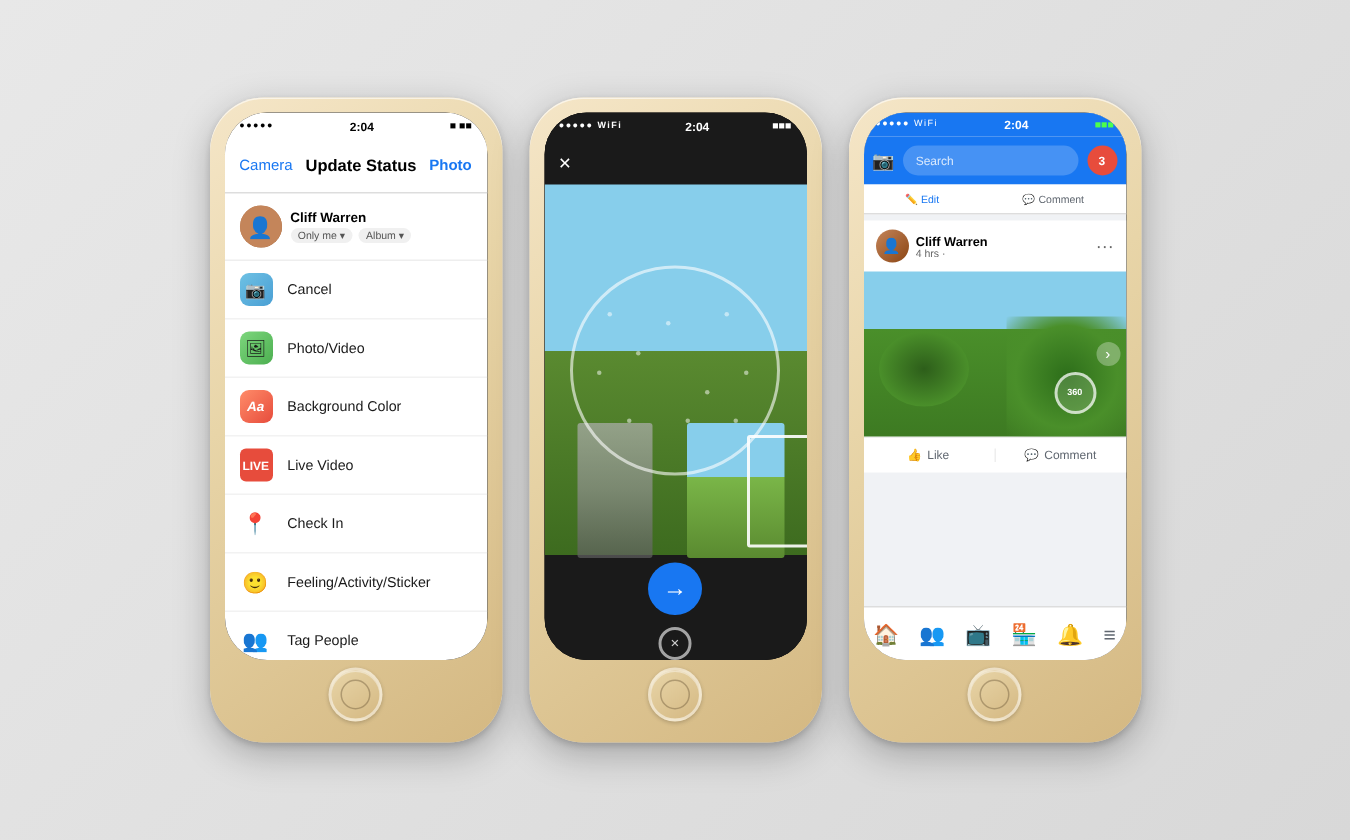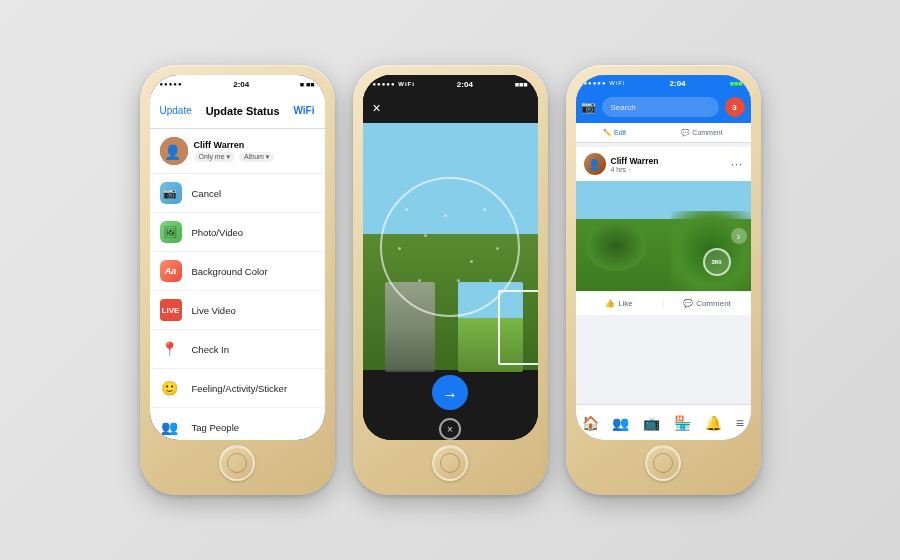--- a/index.html
+++ b/index.html
@@ -435,23 +435,23 @@
     <div class="phone-screen-wrapper">
       <div class="phone-screen">
 
         <div class="status-bar">
           <span style="font-size:6px; letter-spacing:1px;">●●●●●</span>
           <span style="font-weight:600; font-size:8px;">2:04</span>
           <span style="font-size:7px;">■ ■■</span>
         </div>
 
         <div class="p1-nav">
-          <span class="p1-nav-cancel">Update</span>
+          <span class="p1-nav-cancel">Camera</span>
           <span class="p1-nav-title">Update Status</span>
-          <span class="p1-nav-post">WiFi</span>
+          <span class="p1-nav-post">Photo</span>
         </div>
 
         <div class="p1-profile-row">
           <div class="p1-avatar">
             <div class="p1-avatar-face"></div>
           </div>
           <div>
             <div class="p1-name">Cliff Warren</div>
             <div style="display:flex; gap:4px; margin-top:2px;">
               <span class="p1-privacy">Only me ▾</span>

